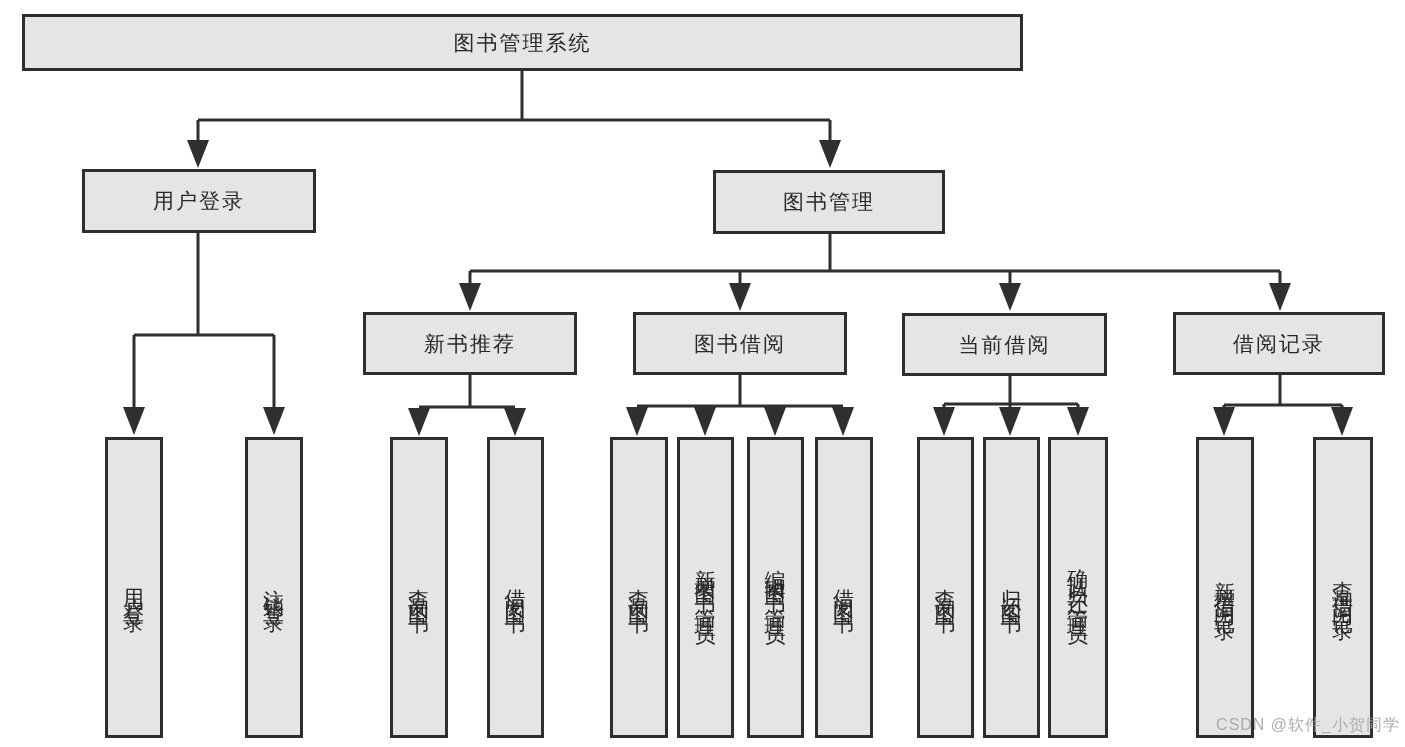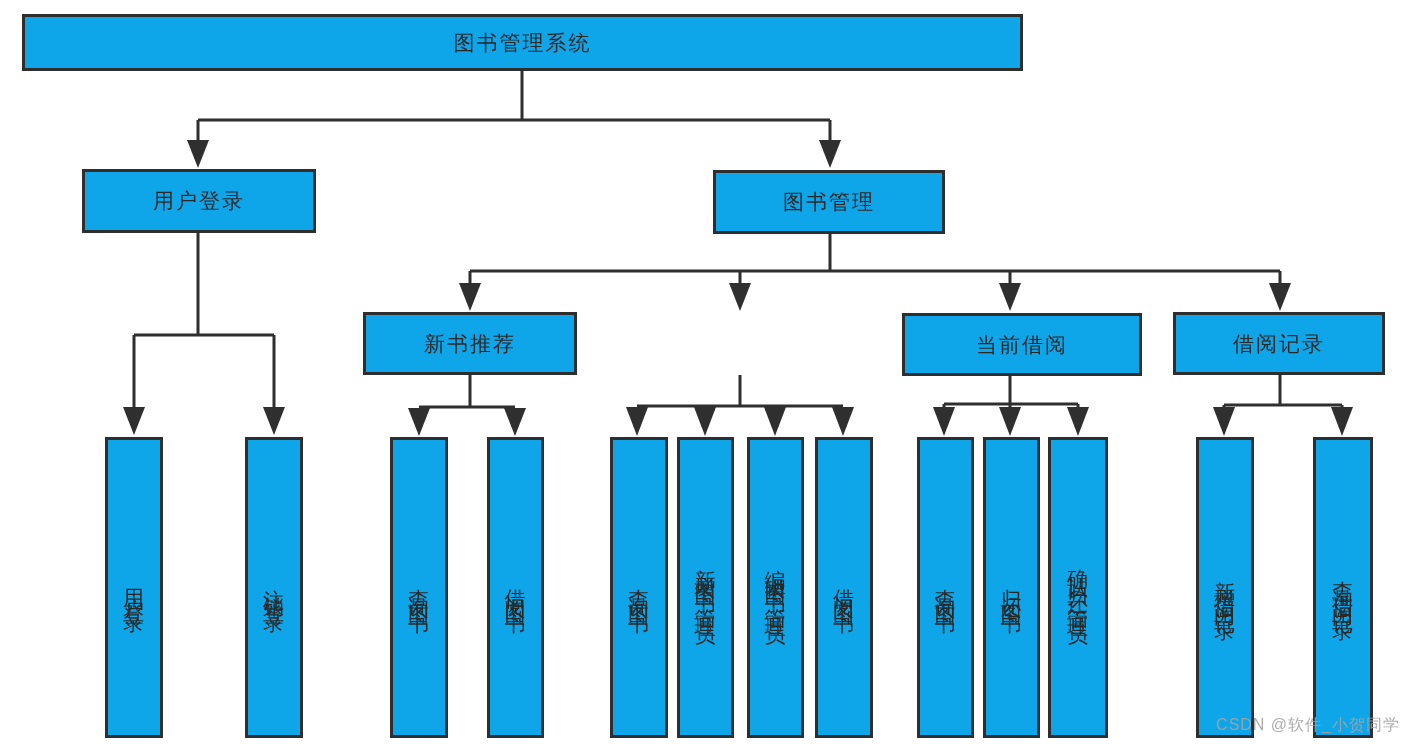--- a/index.html
+++ b/index.html
@@ -18,21 +18,21 @@
   .connectors {
     position: absolute;
     left: 0;
     top: 0;
     z-index: 0;
   }
   .node {
     position: absolute;
     box-sizing: border-box;
     border: 3px solid #2e2e2e;
-    background: #0ea5e9;
+    background: #e5e5e5;
     color: #282828;
     display: flex;
     align-items: center;
     justify-content: center;
     z-index: 1;
   }
   .node.h {
     font-size: 21px;
     letter-spacing: 2px;
     white-space: nowrap;
@@ -119,21 +119,24 @@
   <div class="node h" style="left:82px; top:169px; width:234px; height:64px;">
     <span>用户登录</span>
   </div>
   <div class="node h" style="left:363px; top:312px; width:214px; height:63px;">
     <span>新书推荐</span>
   </div>
 
   <div class="node h" style="left:713px; top:170px; width:232px; height:64px;">
     <span>图书管理</span>
   </div>
-  <div class="node h" style="left:902px; top:313px; width:240px; height:63px;">
+  <div class="node h" style="left:633px; top:312px; width:214px; height:63px;">
+    <span>图书借阅</span>
+  </div>
+  <div class="node h" style="left:902px; top:313px; width:205px; height:63px;">
     <span>当前借阅</span>
   </div>
   <div class="node h" style="left:1173px; top:312px; width:212px; height:63px;">
     <span>借阅记录</span>
   </div>
 
   <div class="node leaf" style="left:105px; width:58px;">
     <span class="vtext">用户登录</span>
   </div>
   <div class="node leaf" style="left:245px; width:58px;">

